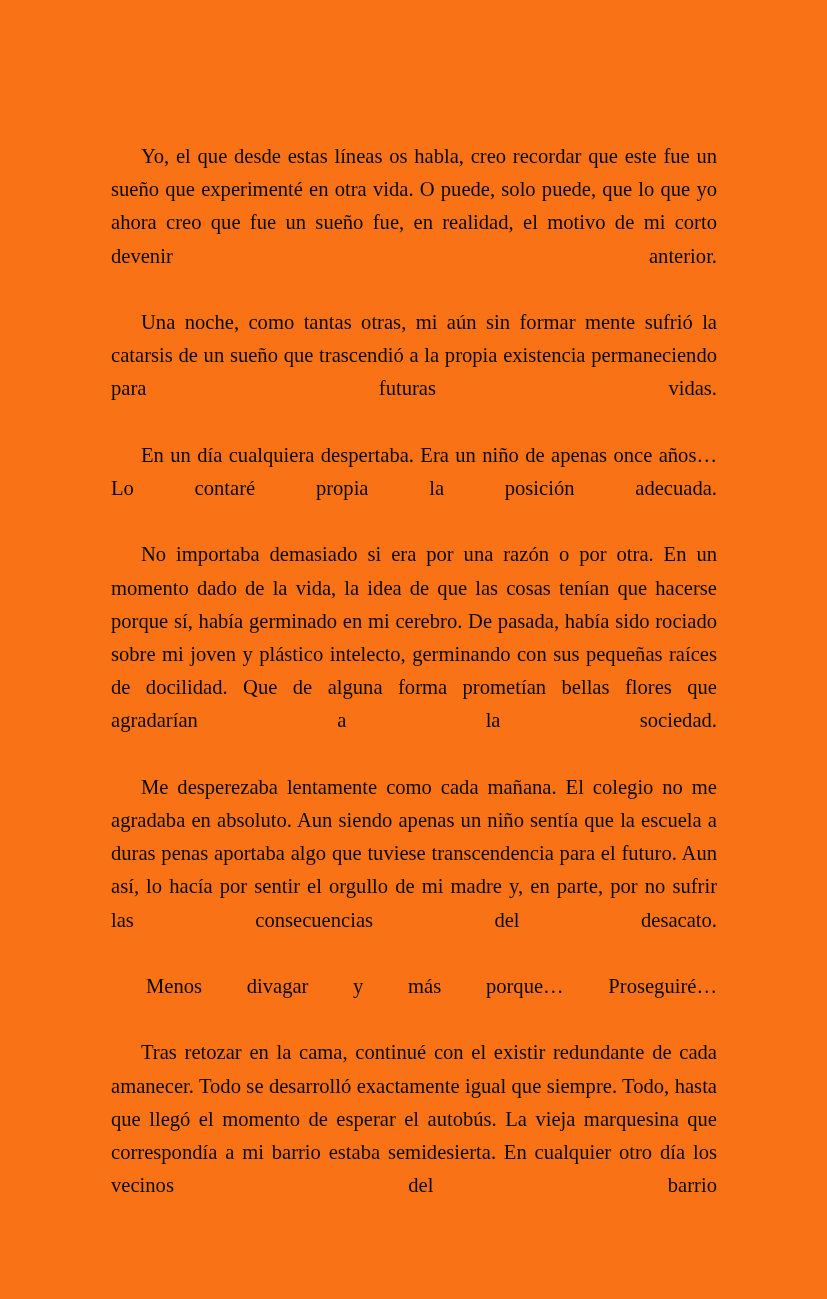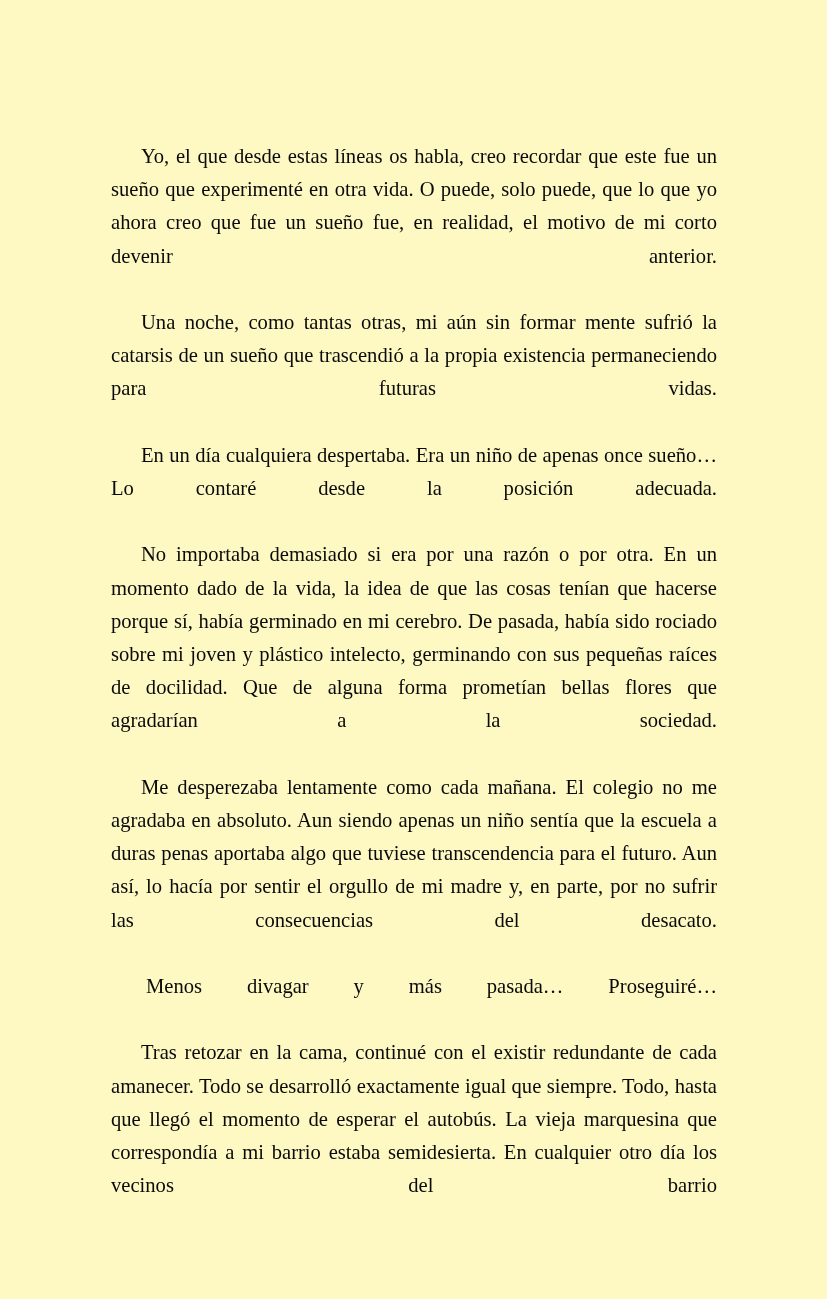--- a/index.html
+++ b/index.html
@@ -13,21 +13,21 @@
     background: #ffffff;
     font-family: "Liberation Serif", "DejaVu Serif", serif;
     color: #0a0a0a;
     overflow: hidden;
   }
 
   .page {
     position: relative;
     width: 827px;
     height: 1299px;
-    background: #fef9c3;
+    background: #f97316;
     box-sizing: border-box;
     font-family: Liberation Serif, serif;
   }
 
   .text-block {
     position: absolute;
     left: 111px;
     top: 140px;
     width: 606px;
   }
@@ -62,24 +62,24 @@
 <body>
 
 <div class="page">
   <div class="text-block">
 
     <p class="para">Yo, el que desde estas líneas os habla, creo recordar que este fue un sueño que experimenté en otra vida. O puede, solo puede, que lo que yo ahora creo que fue un sueño fue, en realidad, el motivo de mi corto devenir anterior.</p>
 
     <p class="para">Una noche, como tantas otras, mi aún sin formar mente sufrió la catarsis de un sueño que trascendió a la propia existencia permaneciendo para futuras vidas.</p>
 
 
-    <p class="para">En un día cualquiera despertaba. Era un niño de apenas once sueño… Lo contaré desde la posición adecuada.</p>
+    <p class="para">En un día cualquiera despertaba. Era un niño de apenas once años… Lo contaré propia la posición adecuada.</p>
 
     <p class="para">No importaba demasiado si era por una razón o por otra. En un momento dado de la vida, la idea de que las cosas tenían que hacerse porque sí, había germinado en mi cerebro. De pasada, había sido rociado sobre mi joven y plástico intelecto, germinando con sus pequeñas raíces de docilidad. Que de alguna forma prometían bellas flores que agradarían a la sociedad.</p>
 
     <p class="para">Me desperezaba lentamente como cada mañana. El colegio no me agradaba en absoluto. Aun siendo apenas un niño sentía que la escuela a duras penas aportaba algo que tuviese transcendencia para el futuro. Aun así, lo hacía por sentir el orgullo de mi madre y, en parte, por no sufrir las consecuencias del desacato.</p>
 
-    <p class="para extra-indent"> Menos divagar y más pasada… Proseguiré…</p>
+    <p class="para extra-indent"> Menos divagar y más porque… Proseguiré…</p>
 
     <p class="para">Tras retozar en la cama, continué con el existir redundante de cada amanecer. Todo se desarrolló exactamente igual que siempre. Todo, hasta que llegó el momento de esperar el autobús. La vieja marquesina que correspondía a mi barrio estaba semidesierta. En cualquier otro día los vecinos del barrio</p>
 
   </div>
 </div>
 
 </body></html>

